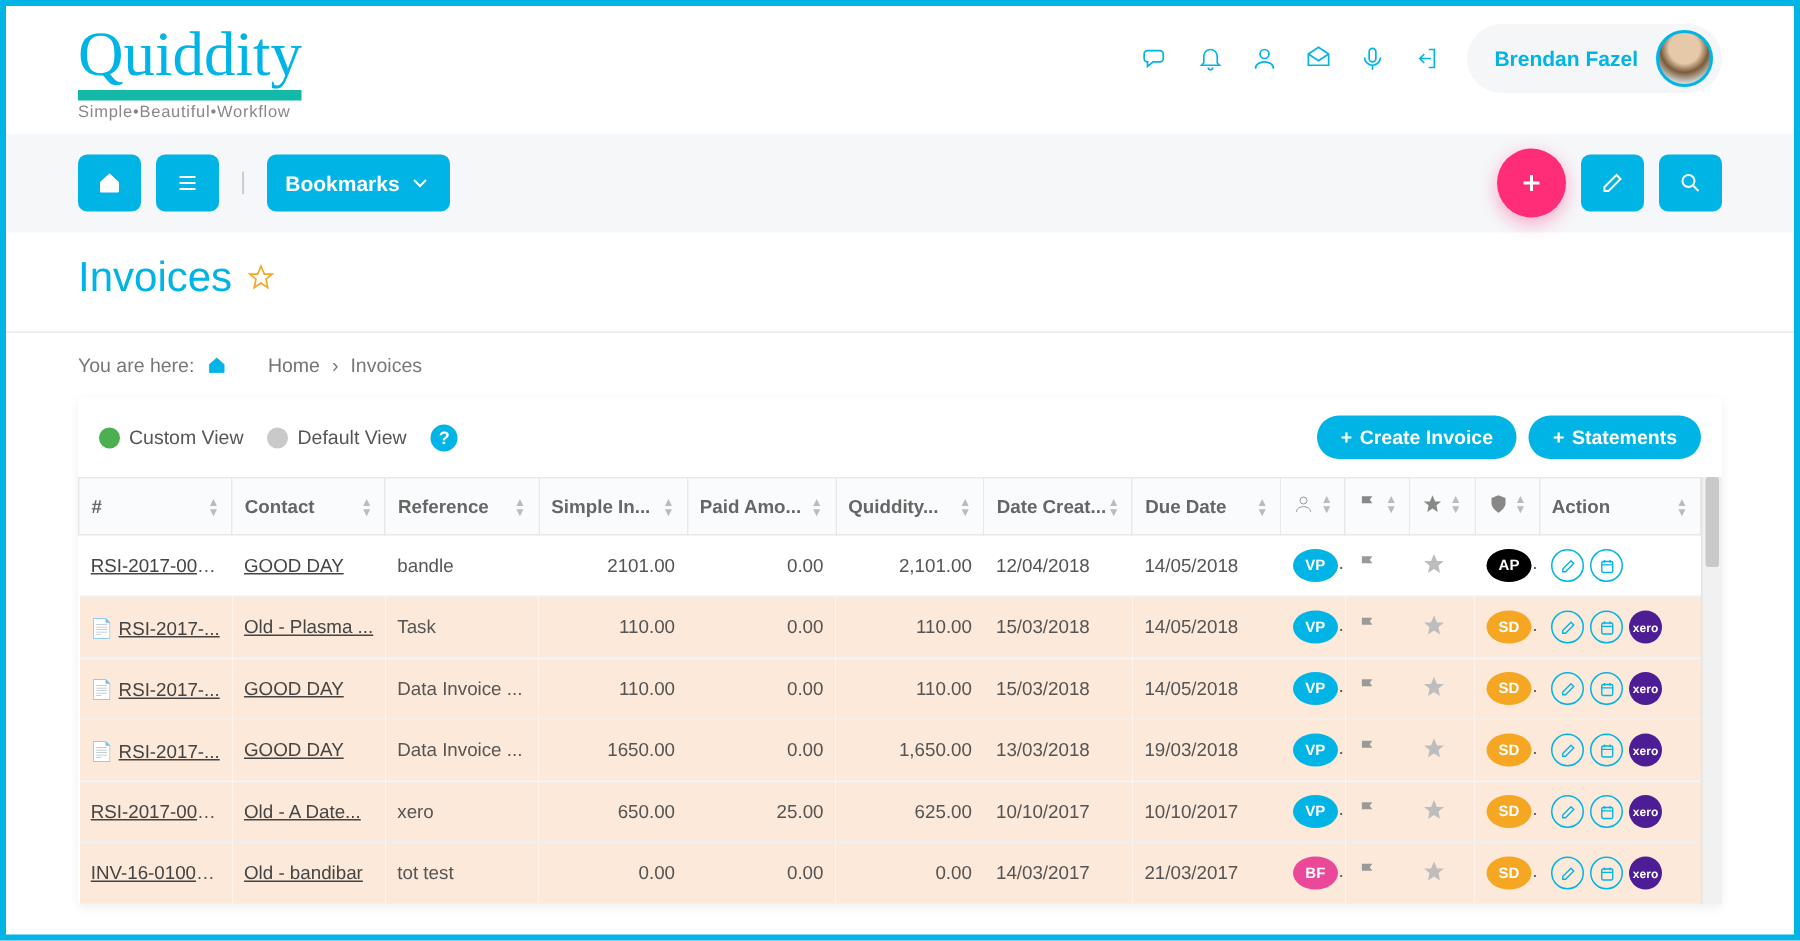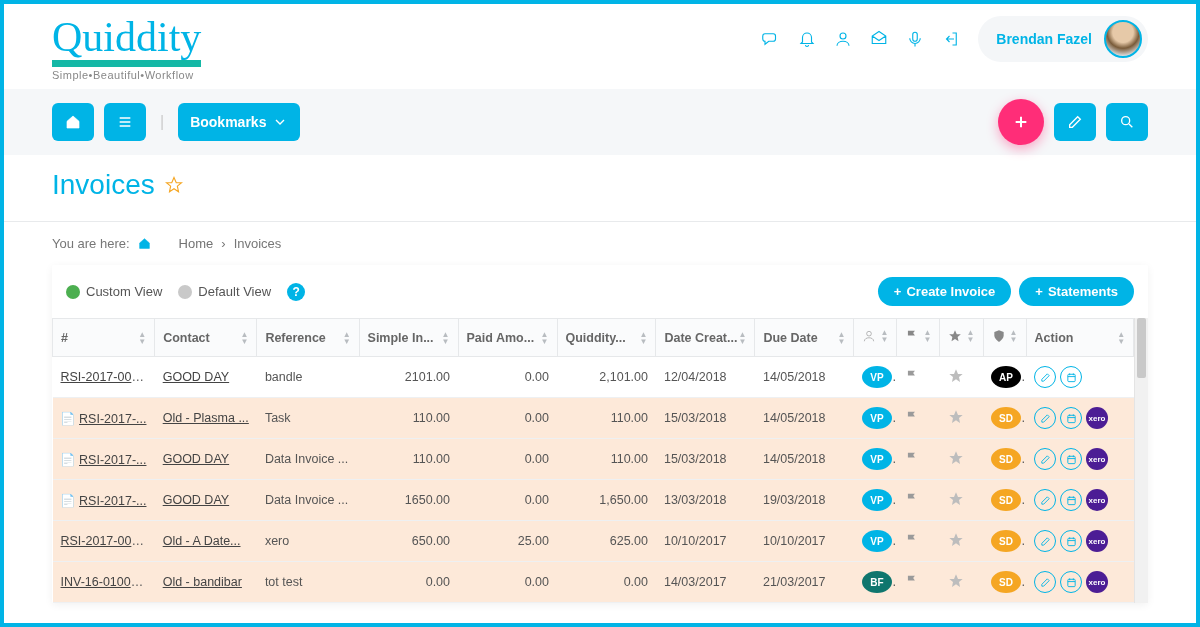--- a/index.html
+++ b/index.html
@@ -40,21 +40,21 @@
   .table-wrap { display: flex; }
   table { border-collapse: collapse; width: 100%; font-size: 12.5px; color: #555; table-layout: fixed; }
   th { text-align: left; font-weight: 600; color: #666; padding: 10px 8px; border: 1px solid #e6e8ea; background: #fafbfc; white-space: nowrap; overflow: hidden; text-overflow: ellipsis; position: relative; }
   th .sort { float: right; font-size: 8px; color: #b8bcc0; line-height: 7px; }
   td { padding: 9px 8px; border-bottom: 1px solid #eef0f2; white-space: nowrap; overflow: hidden; text-overflow: ellipsis; }
   tr.hl td { background: #fde9d9; }
   td.num { text-align: right; }
   td a { color: #444; text-decoration: underline; }
   .badge { display: inline-flex; width: 30px; height: 22px; border-radius: 50%; color: #fff; font-size: 10px; font-weight: 700; align-items: center; justify-content: center; }
   .b-blue { background: #00b4e6; }
-  .b-teal { background: #0f766e; }
+  .b-teal { background: #ec4899; }
   .b-orange { background: #f5a623; }
   .b-amber { background: #000000; }
   .actions { display: flex; gap: 4px; align-items: center; }
   .act-icon { width: 22px; height: 22px; border-radius: 50%; border: 1.5px solid #00b4e6; display: inline-flex; align-items: center; justify-content: center; cursor: pointer; }
   .act-icon svg { width: 11px; height: 11px; stroke: #00b4e6; fill: none; stroke-width: 2; }
   .xero { width: 22px; height: 22px; border-radius: 50%; background: #4c1d95; color: #fff; font-size: 8px; font-weight: 700; display: inline-flex; align-items: center; justify-content: center; }
   .file-icon { color: #00b4e6; margin-right: 3px; }
   .scrollbar { width: 14px; background: #f1f1f1; border-left: 1px solid #e4e4e4; position: relative; }
   .thumb { position: absolute; top: 0; left: 2px; right: 2px; height: 60px; background: #c9c9c9; border-radius: 2px; }
 </style>

